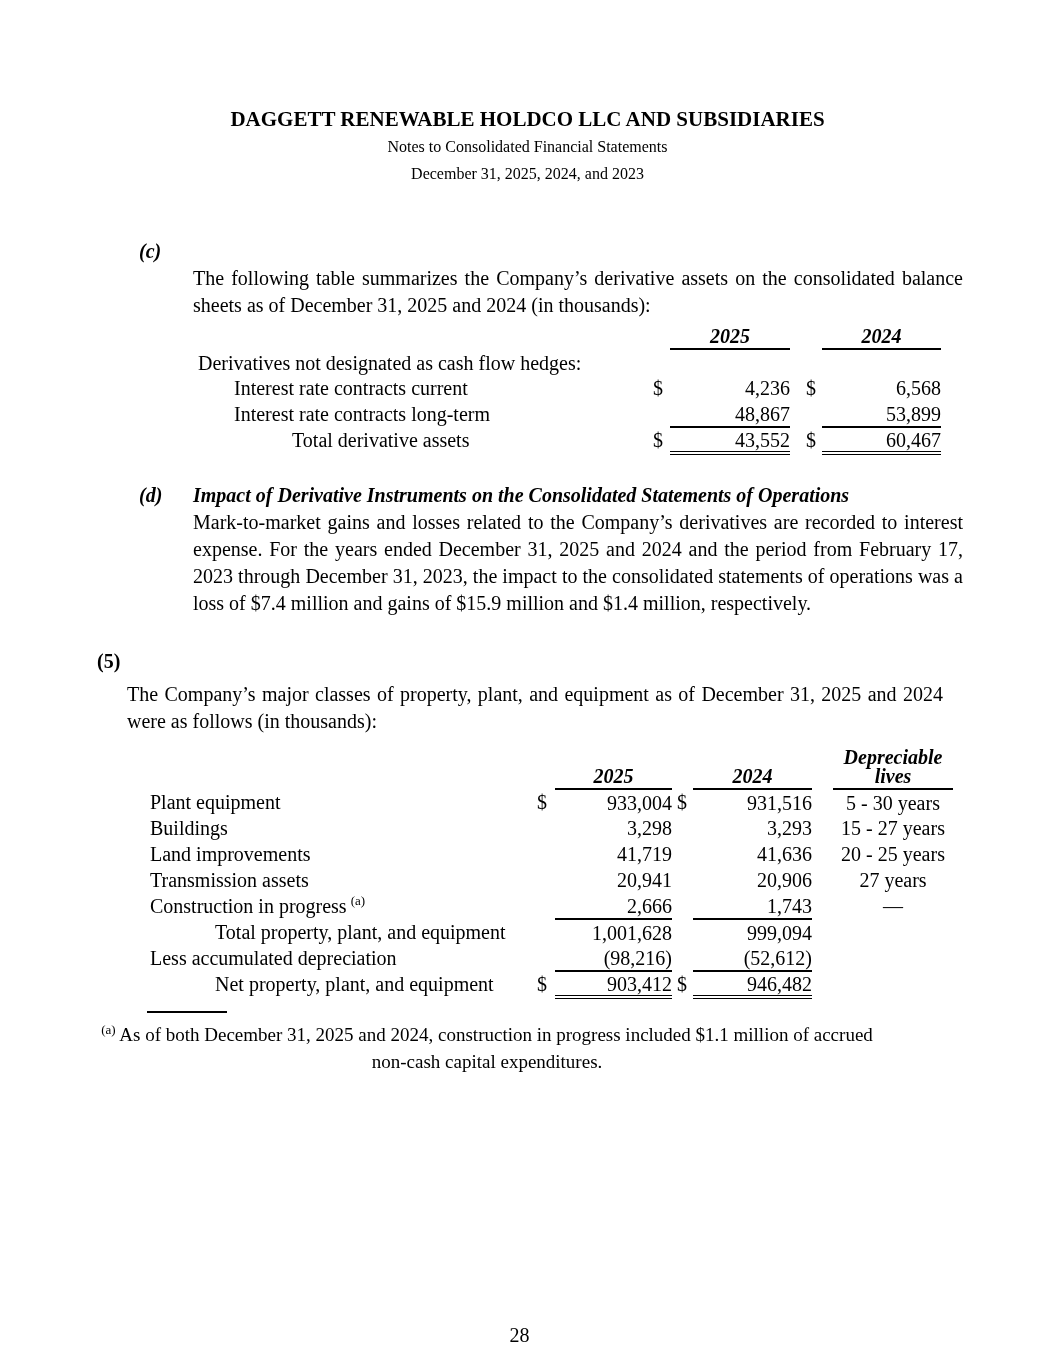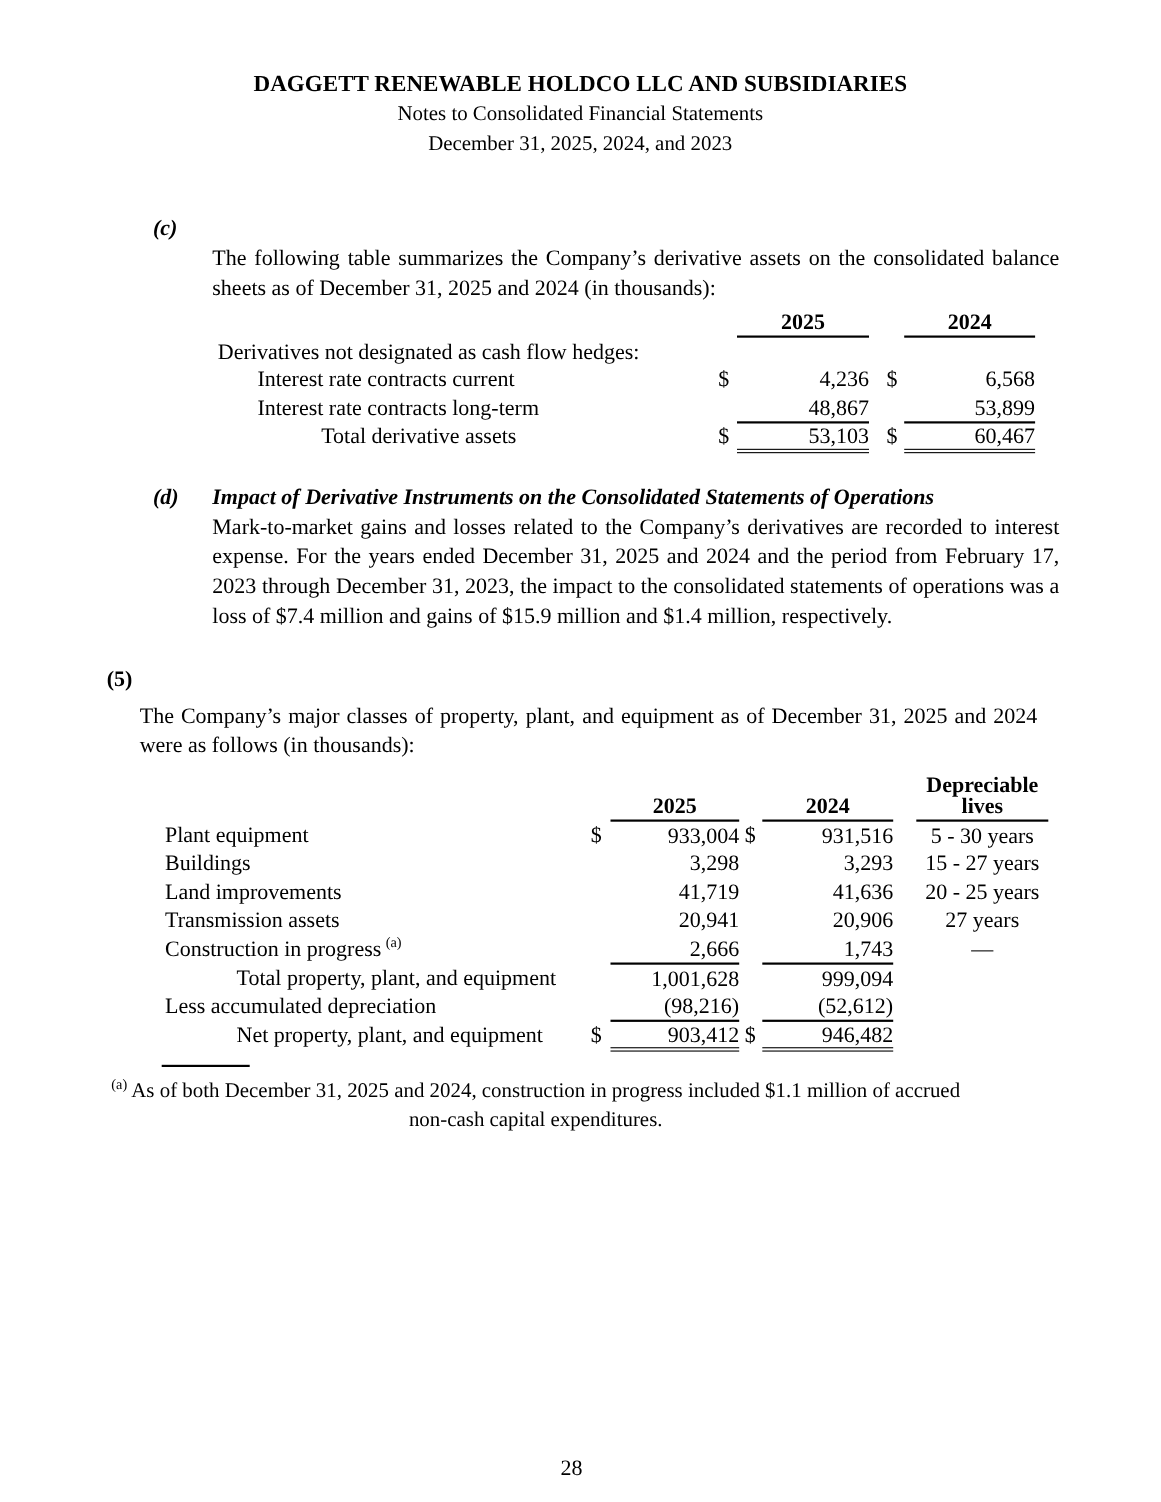--- a/index.html
+++ b/index.html
@@ -5,26 +5,26 @@
   * { box-sizing: border-box; }
   html, body { margin: 0; padding: 0; background: #ffffff; }
   .page {
     position: relative;
     width: 1055px;
     height: 1365px;
     background: #ffffff;
     color: #000000;
     font-family: "Liberation Serif", "DejaVu Serif", serif;
     overflow: hidden;
-    padding-top: 62px;
+    padding-top: 105px;
   }
   
   .doc-header { text-align: center; }
   .doc-header .company { font-size: 21px; font-weight: bold; line-height: 28px; }
-  .doc-header .sub { font-size: 19px; line-height: 27px; }
+  .doc-header .sub { font-size: 16px; line-height: 27px; }
 
   
   .sec { font-size: 20px; }
   .sec-head { display: flex; line-height: 28px; }
   .lvl2 { margin-left: 139px; }
   .lvl2 .sec-head { font-weight: bold; font-style: italic; }
   .lvl2 .marker { width: 54px; flex: 0 0 54px; }
   .lvl2 .body-par { margin: 0 0 0 54px; width: 770px; }
   .lvl1 { margin-left: 97px; }
   .lvl1 .sec-head { font-weight: bold; }
@@ -33,21 +33,21 @@
   .body-par { text-align: justify; line-height: 27px; margin: 0; }
   .sec-c { margin-top: 50px; }
   .sec-d { margin-top: 26px; }
   .sec-5 { margin-top: 30px; }
 
   
   table.fin { border-collapse: collapse; table-layout: fixed; font-size: 20px; }
   table.fin td { padding: 0; height: 26px; vertical-align: middle; line-height: 22px; overflow: hidden; white-space: nowrap; }
   .t1 { margin: 4px 0 0 198px; width: 743px; }
   .t2 { margin: 13px 0 0 147px; width: 806px; }
-  td.ch { font-weight: bold; text-align: center; }
+  td.ch { font-weight: bold; text-align: center; font-style: italic; }
   td.amt { text-align: right; padding-right: 6px; }
   td.cur { text-align: left; padding-left: 1px; }
   td.lives { text-align: center; }
   td.rule { border-bottom: 2px solid #000; }
   td.drule { border-bottom: 4px double #000; }
   .t1 td.lbl { padding-left: 0; }
   .t1 td.ind1 { padding-left: 36px; }
   .t1 td.ind2 { padding-left: 94px; }
   .t2 td.lbl { padding-left: 3px; }
   .t2 td.indt { padding-left: 68px; }
@@ -113,21 +113,21 @@
         <td class="lbl ind1">Interest rate contracts long-term</td>
         <td></td>
         <td class="amt rule">48,867</td>
         <td></td>
         <td></td>
         <td class="amt rule">53,899</td>
       </tr>
       <tr>
         <td class="lbl ind2">Total derivative assets</td>
         <td class="cur">$</td>
-        <td class="amt drule">53,103</td>
+        <td class="amt drule">43,552</td>
         <td></td>
         <td class="cur">$</td>
         <td class="amt drule">60,467</td>
       </tr>
     </tbody>
   </table>
 
   <div class="sec lvl2 sec-d">
     <div class="sec-head">
       <span class="marker">(d)</span>

